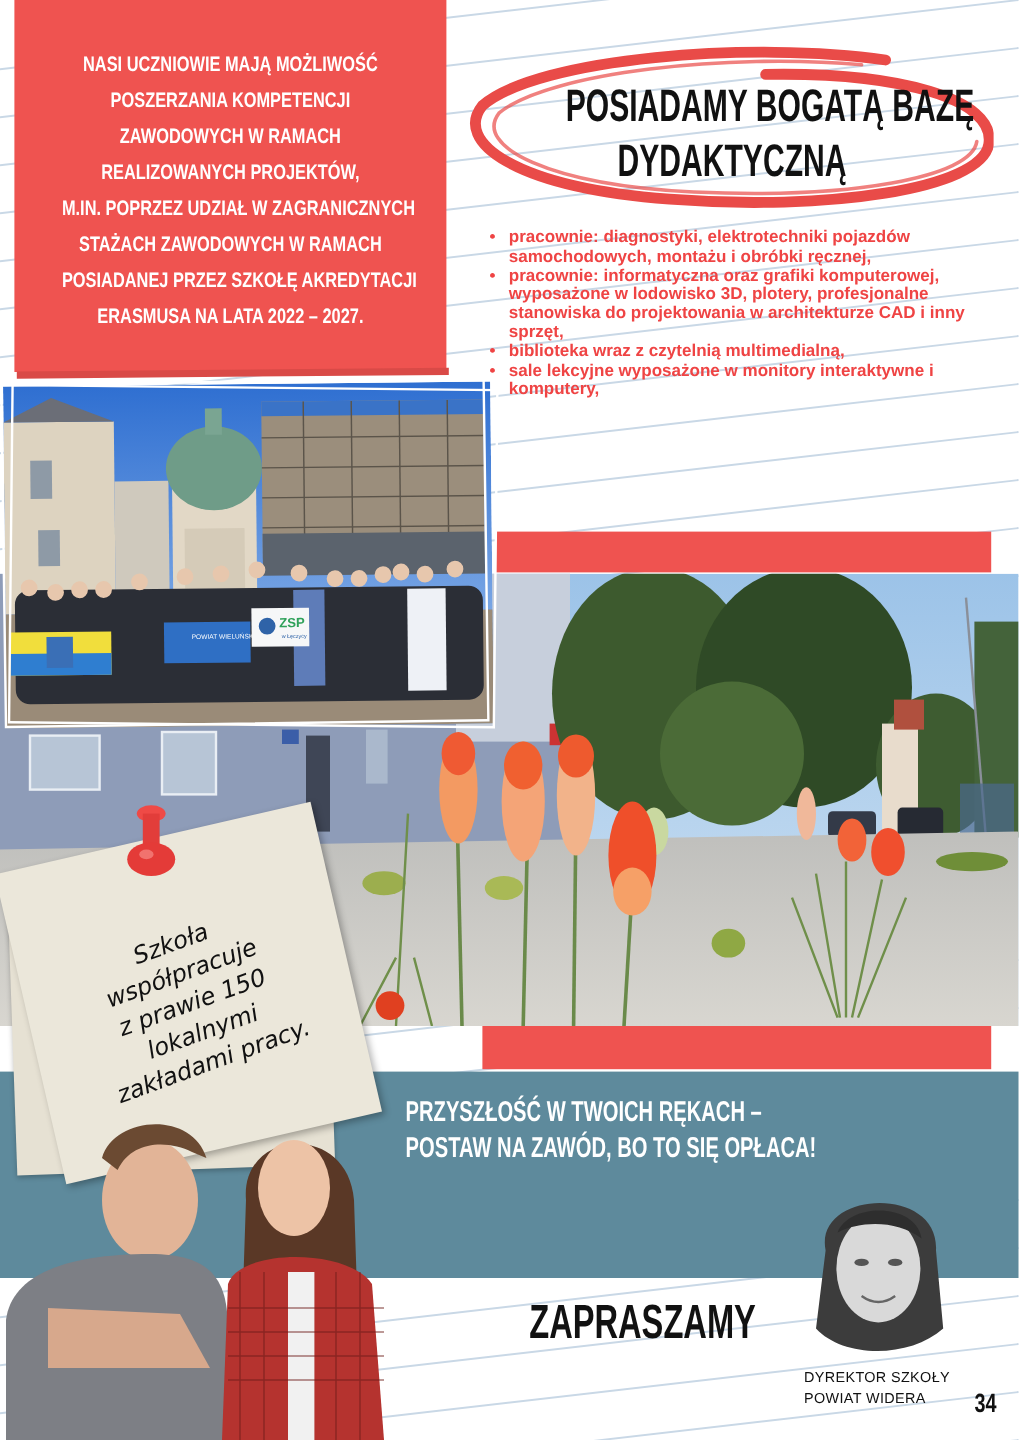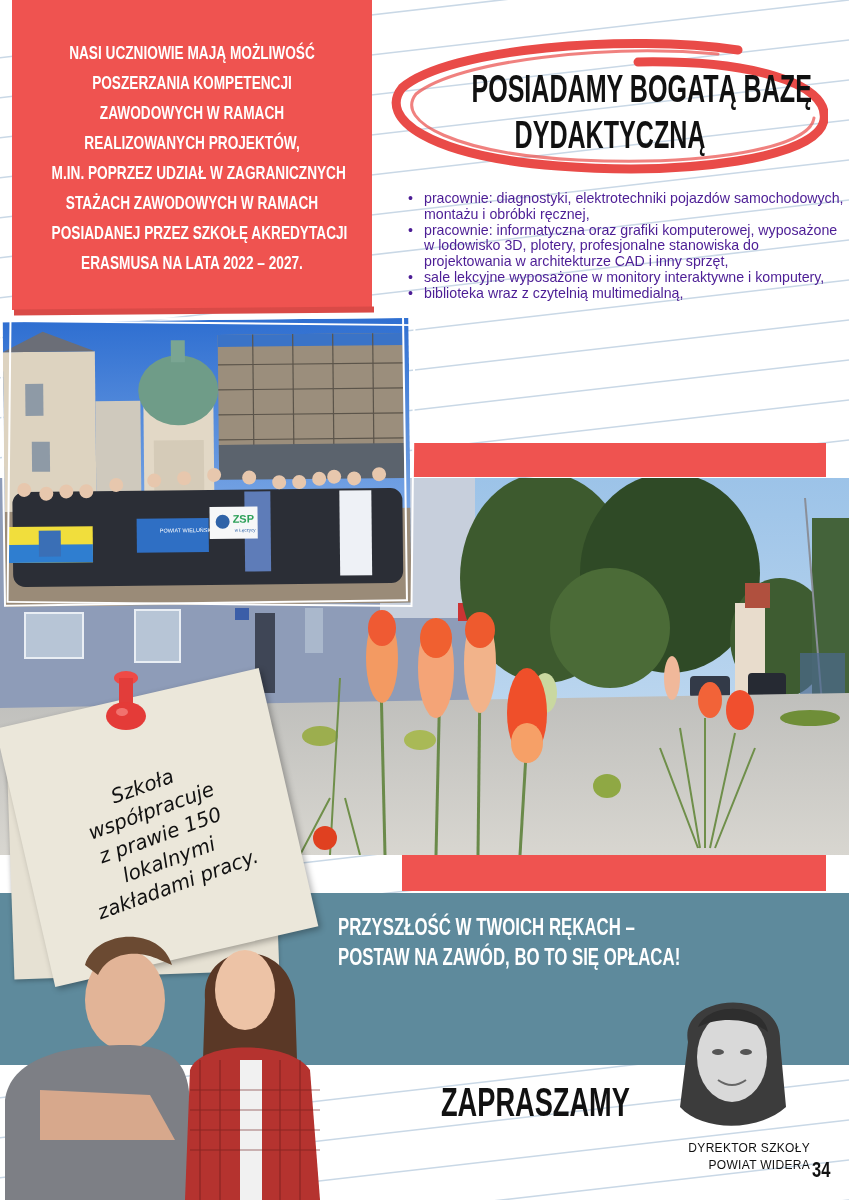--- a/index.html
+++ b/index.html
@@ -12,21 +12,21 @@
   .red-box-shadow { position:absolute; left:14px; top:308px; width:360px; height:6px; background:#d94a47; transform:skewY(-0.5deg); }
   .red-text { position:absolute; left:12px; top:38px; width:360px; text-align:center; color:#fff; font-family:"Liberation Sans", sans-serif; font-weight:bold; font-size:17.5px; line-height:30px; transform:scaleX(0.78); transform-origin:center top; text-transform:uppercase; }
   .red-text div { white-space:nowrap; }
 
   
   .scribble { position:absolute; left:388px; top:38px; width:440px; height:140px; }
   .heading { position:absolute; left:400px; top:66px; width:420px; text-align:center; color:#111; font-weight:bold; font-size:38px; line-height:46px; transform:scaleX(0.66); transform-origin:center top; }
   .heading div { white-space:nowrap; }
 
   
-  .features { position:absolute; left:406px; top:191px; width:440px; margin:0; padding:0; list-style:none; color:#4c1d95; font-size:14.2px; line-height:15.8px; }
+  .features { position:absolute; left:406px; top:191px; width:440px; margin:0; padding:0; list-style:none; color:#ef4444; font-size:14.2px; line-height:15.8px;font-weight:bold; }
   .features li { position:relative; padding-left:18px; }
   .features li::before { content:"•"; position:absolute; left:2px; top:0; }
 
   
   .stripe { position:absolute; background:#ef5350; }
 
   
   .photo { position:absolute; overflow:hidden; }
   .school-photo { left:0; top:478px; width:849px; height:377px; }
   .trip-photo { left:4px; top:320px; width:406px; height:285px; transform:rotate(-0.6deg); }
@@ -36,21 +36,21 @@
   .note-back { position:absolute; left:10px; top:725px; width:265px; height:250px; background:#e6e1d3; transform:rotate(-2deg); box-shadow:0 2px 4px rgba(0,0,0,.25); }
   .note { position:absolute; left:22px; top:695px; width:270px; height:265px; background:#ebe7da; transform:rotate(-13deg); box-shadow:2px 3px 6px rgba(0,0,0,.3); }
   .note-text { position:absolute; left:40px; top:770px; width:240px; text-align:center; font-family:"DejaVu Sans", sans-serif; font-size:20px; line-height:26px; color:#111; transform:rotate(-20deg); transform-origin:center; font-style:italic; }
   .pin { position:absolute; left:104px; top:670px; width:44px; height:70px; }
 
   
   .teal-band { position:absolute; left:0; top:893px; width:849px; height:172px; background:#5e8a9c; }
   .slogan { position:absolute; left:338px; top:912px; color:#fff; font-weight:bold; font-size:24px; line-height:30px; transform:scaleX(0.70); transform-origin:left top; white-space:nowrap; text-transform:uppercase; }
 
   .invite { position:absolute; left:441px; top:1080px; color:#111; font-weight:bold; font-size:40px; transform:scaleX(0.68); transform-origin:left top; white-space:nowrap; }
-  .director-caption { position:absolute; left:670px; top:1140px; width:140px; text-align:right; color:#111; font-size:12px; line-height:17px; letter-spacing:0.3px; }
+  .director-caption { position:absolute; left:670px; top:1140px; width:140px; text-align:left; color:#111; font-size:12px; line-height:17px; letter-spacing:0.3px; }
   .page-number { position:absolute; left:812px; top:1157px; color:#111; font-weight:bold; font-size:22px; transform:scaleX(0.75); transform-origin:left top; }
 
   .portrait { position:absolute; left:668px; top:982px; width:126px; height:150px; }
   .teens { position:absolute; left:0; top:920px; width:330px; height:280px; }
 </style>
 </head>
 <body>
 
 <div class="page">
 
@@ -101,22 +101,22 @@
     </g>
   </svg>
   <div class="heading">
     <div>POSIADAMY BOGATĄ BAZĘ</div>
     <div>DYDAKTYCZNĄ</div>
   </div>
 
   <ul class="features">
     <li>pracownie: diagnostyki, elektrotechniki pojazdów samochodowych, montażu i obróbki ręcznej,</li>
     <li>pracownie: informatyczna oraz grafiki komputerowej, wyposażone w lodowisko 3D, plotery, profesjonalne stanowiska do projektowania w architekturze CAD i inny sprzęt,</li>
+    <li>biblioteka wraz z czytelnią multimedialną,</li>
     <li>sale lekcyjne wyposażone w monitory interaktywne i komputery,</li>
-    <li>biblioteka wraz z czytelnią multimedialną,</li>
   </ul>
 
   <div class="stripe" style="left:413px; top:443px; width:413px; height:34px;"></div>
 
   <div class="photo school-photo">
     <svg width="849" height="377" viewBox="0 0 849 377">
       <defs>
         <linearGradient id="sky" x1="0" y1="0" x2="0" y2="1">
           <stop offset="0" stop-color="#9cc3e8"></stop>
           <stop offset="1" stop-color="#cfe2f3"></stop>

